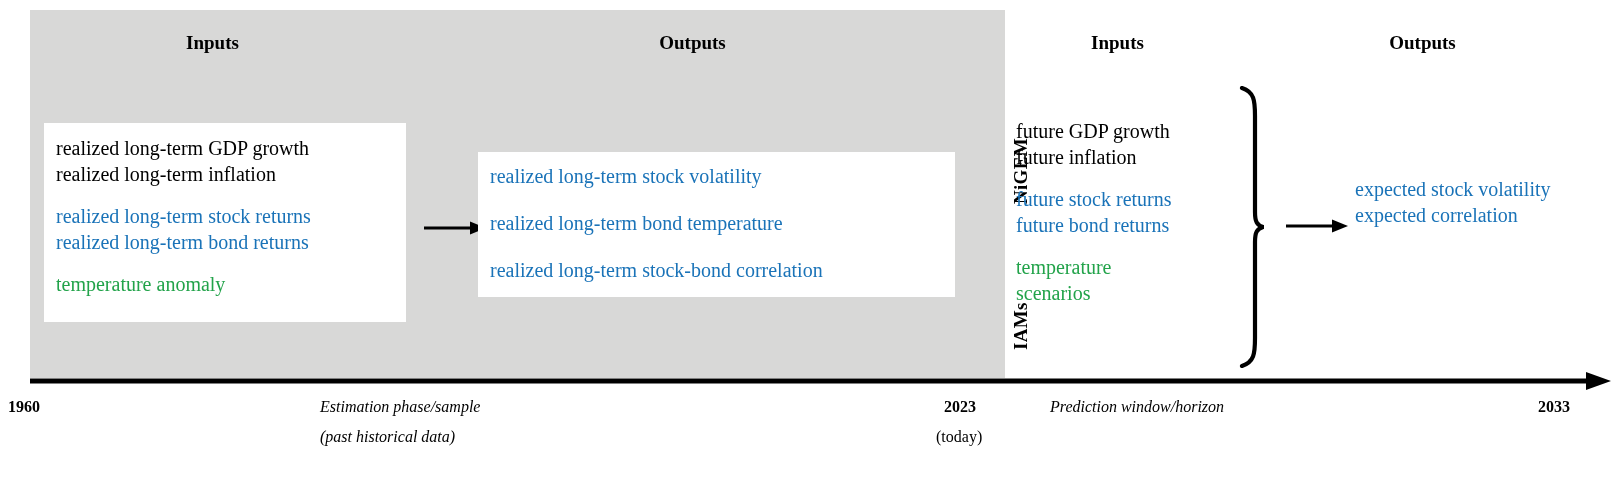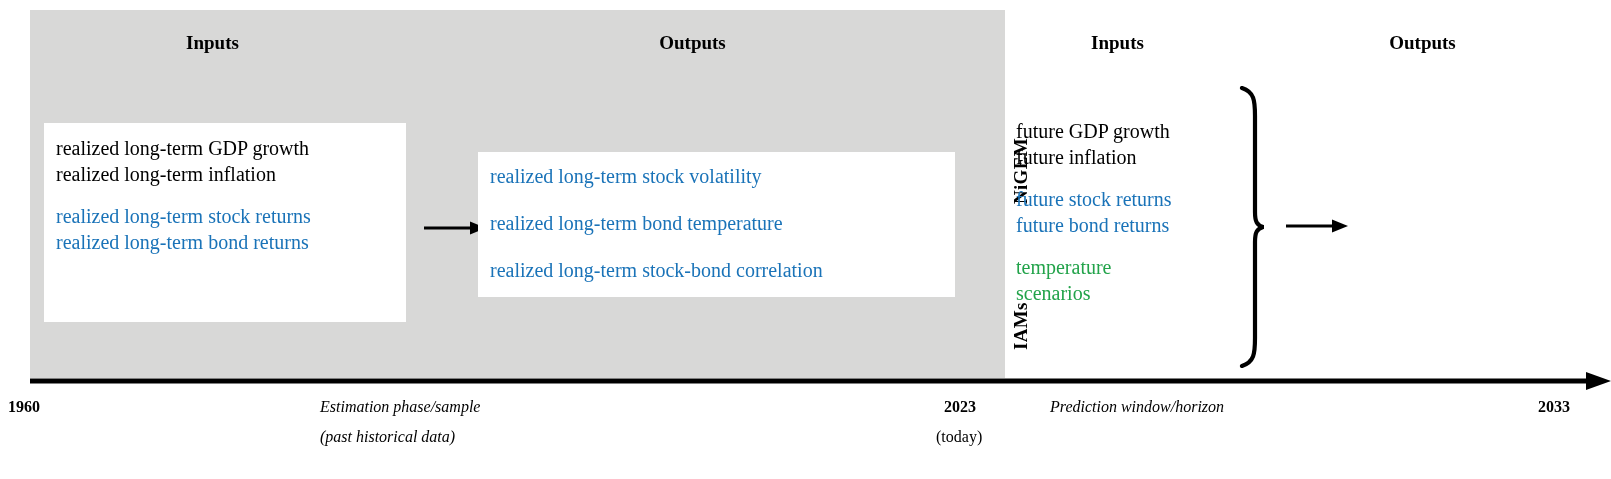--- a/index.html
+++ b/index.html
@@ -158,20 +158,23 @@
 
   <div class="white-panel" id="panel-est-inputs"></div>
   <div id="est-inputs-text">
     <div class="grp">
       <div class="line black">realized long-term GDP growth</div>
       <div class="line black">realized long-term inflation</div>
     </div>
     <div class="grp">
       <div class="line blue">realized long-term stock returns</div>
       <div class="line blue">realized long-term bond returns</div>
+    </div>
+    <div class="grp">
+      <div class="line green">temperature anomaly</div>
     </div>
   </div>
 
   <svg class="arrow" id="arrow-est" viewBox="0 0 62 20">
     <line x1="0" y1="10" x2="48" y2="10" stroke="#000" stroke-width="3.2"></line>
     <polygon points="46,3.5 62,10 46,16.5" fill="#000"></polygon>
   </svg>
 
   <div class="white-panel" id="panel-est-outputs"></div>
   <div id="est-outputs-text">
@@ -204,20 +207,22 @@
     <path d="M 4 2 C 16 6, 17 14, 17 30 L 17 126 C 17 136, 19 139, 25 141
              C 19 143, 17 146, 17 156 L 17 252 C 17 268, 16 276, 4 280" fill="none" stroke="#000" stroke-width="4.2" stroke-linecap="round"></path>
   </svg>
 
   <svg class="arrow" id="arrow-pred" viewBox="0 0 62 20">
     <line x1="0" y1="10" x2="48" y2="10" stroke="#000" stroke-width="3.2"></line>
     <polygon points="46,3.5 62,10 46,16.5" fill="#000"></polygon>
   </svg>
 
   <div id="pred-outputs-text">
+    <div class="line blue">expected stock volatility</div>
+    <div class="line blue">expected correlation</div>
   </div>
 
   <svg id="timeline" viewBox="0 0 1581 22">
     <line x1="0" y1="11" x2="1558" y2="11" stroke="#000" stroke-width="5"></line>
     <polygon points="1556,2 1581,11 1556,20" fill="#000"></polygon>
   </svg>
 
   <div class="tl-label tl-year" id="tl-1960">1960</div>
   <div class="tl-label tl-year" id="tl-2023">2023</div>
   <div class="tl-label" id="tl-today">(today)</div>

